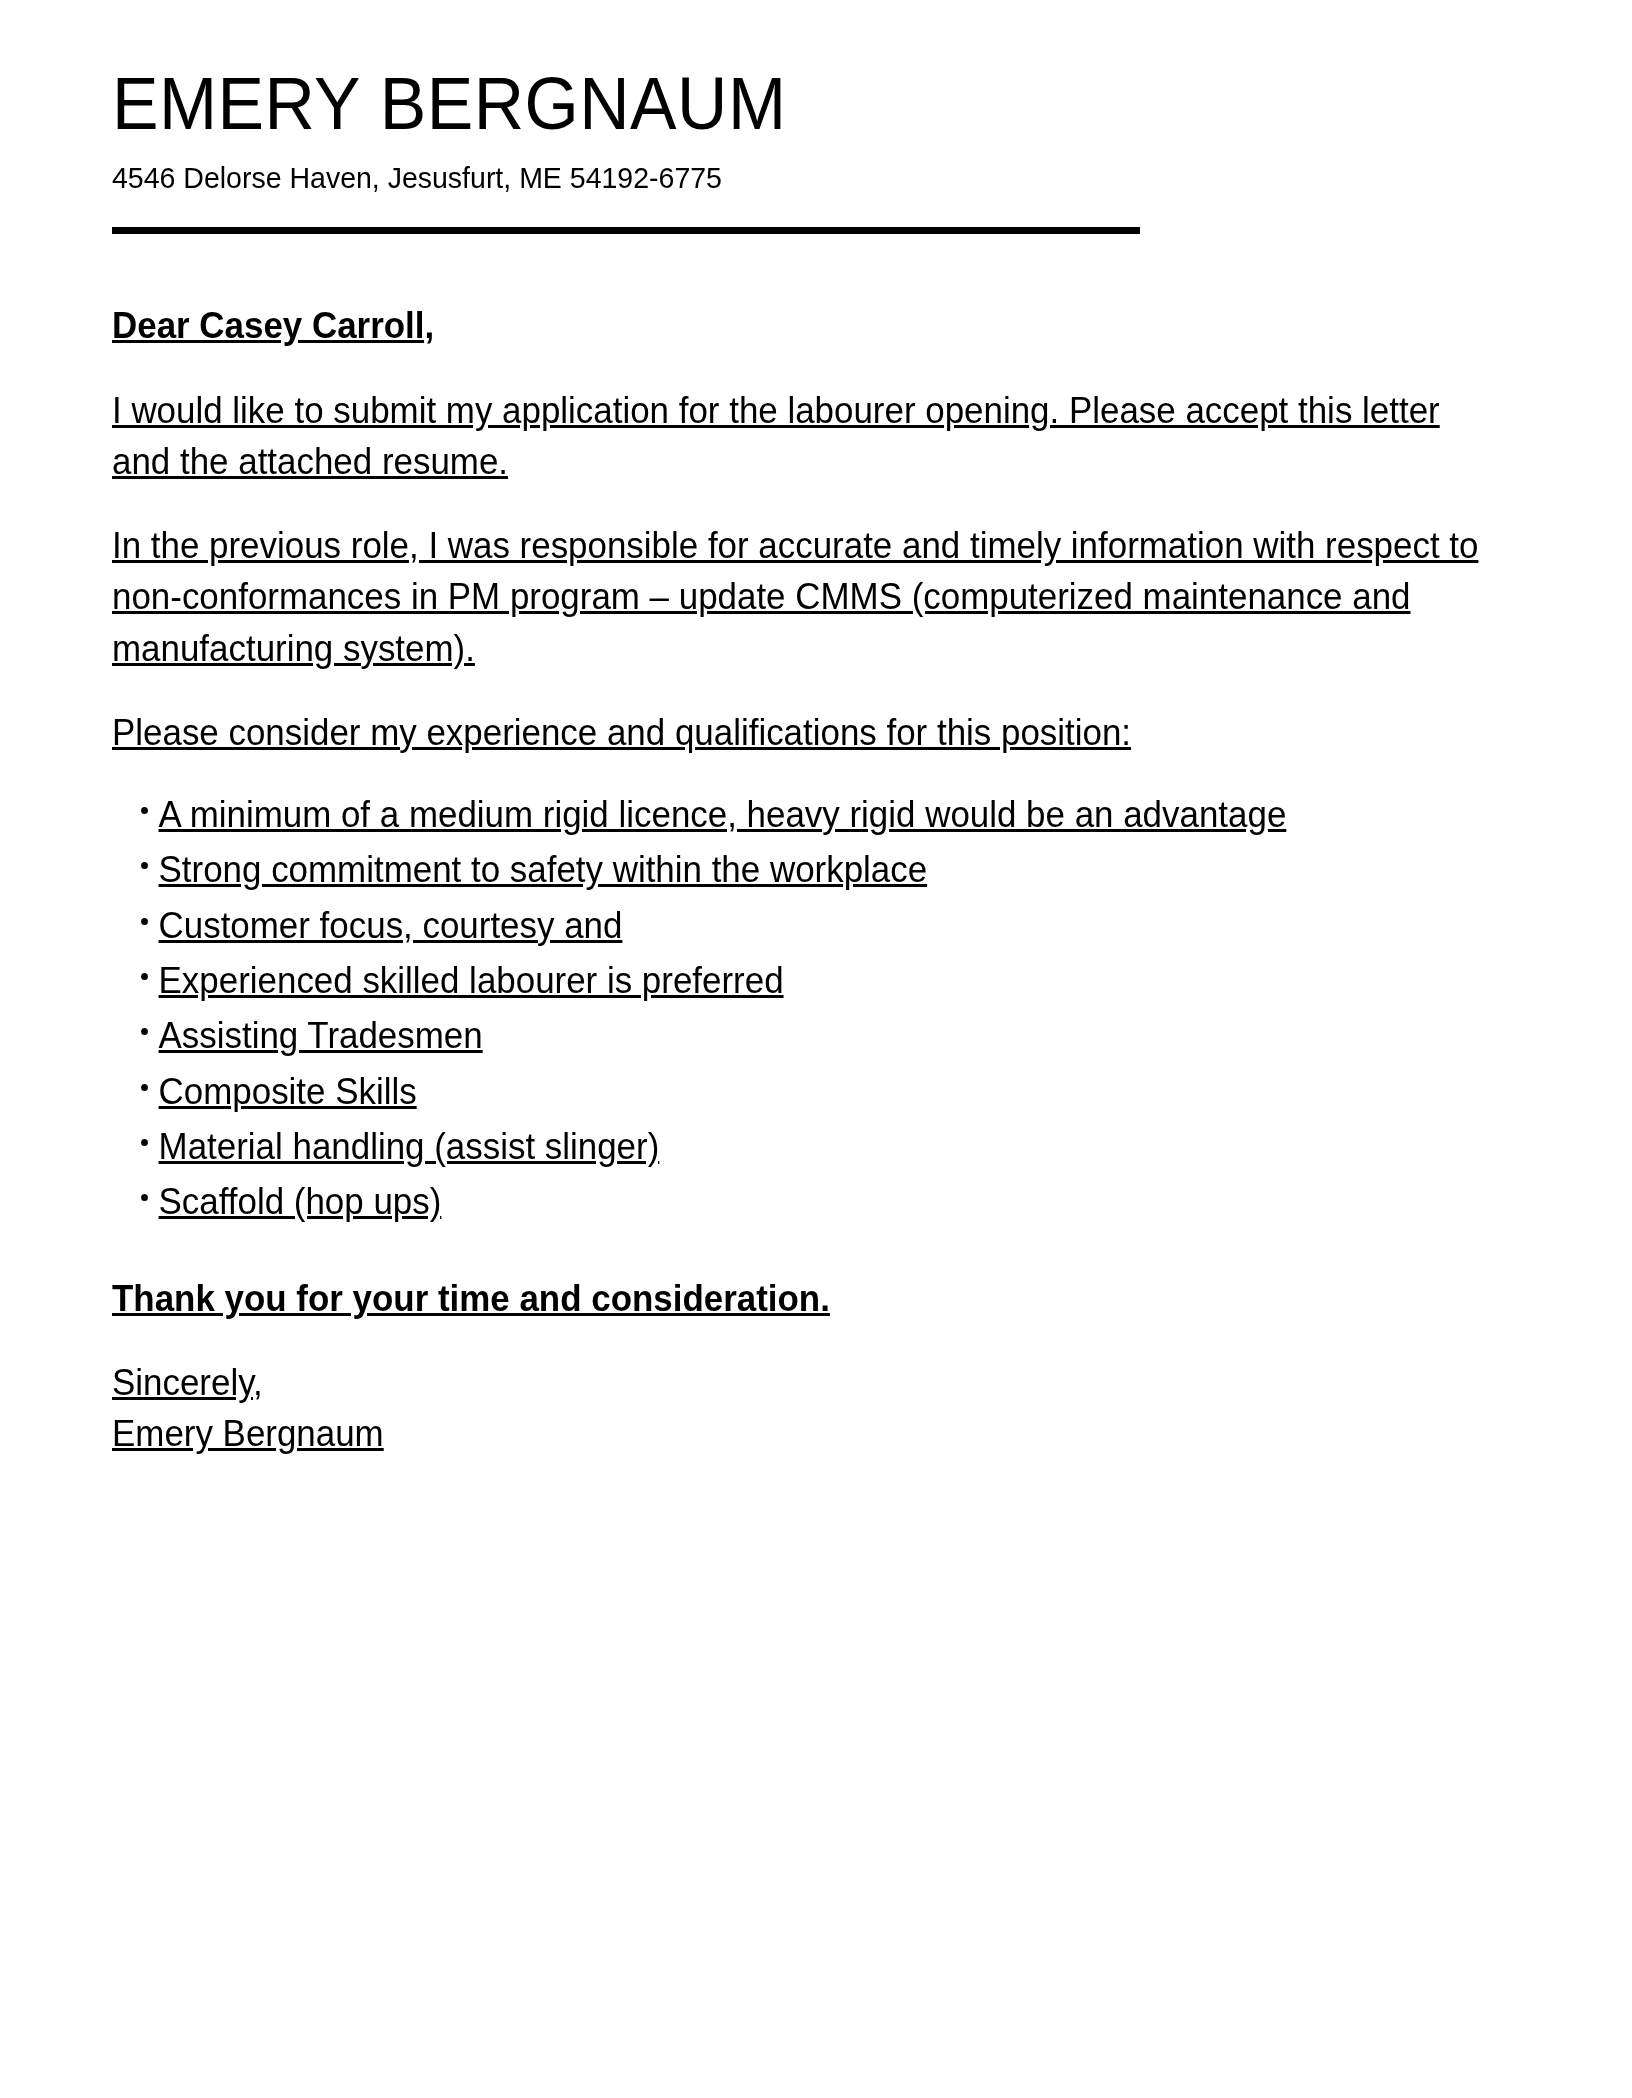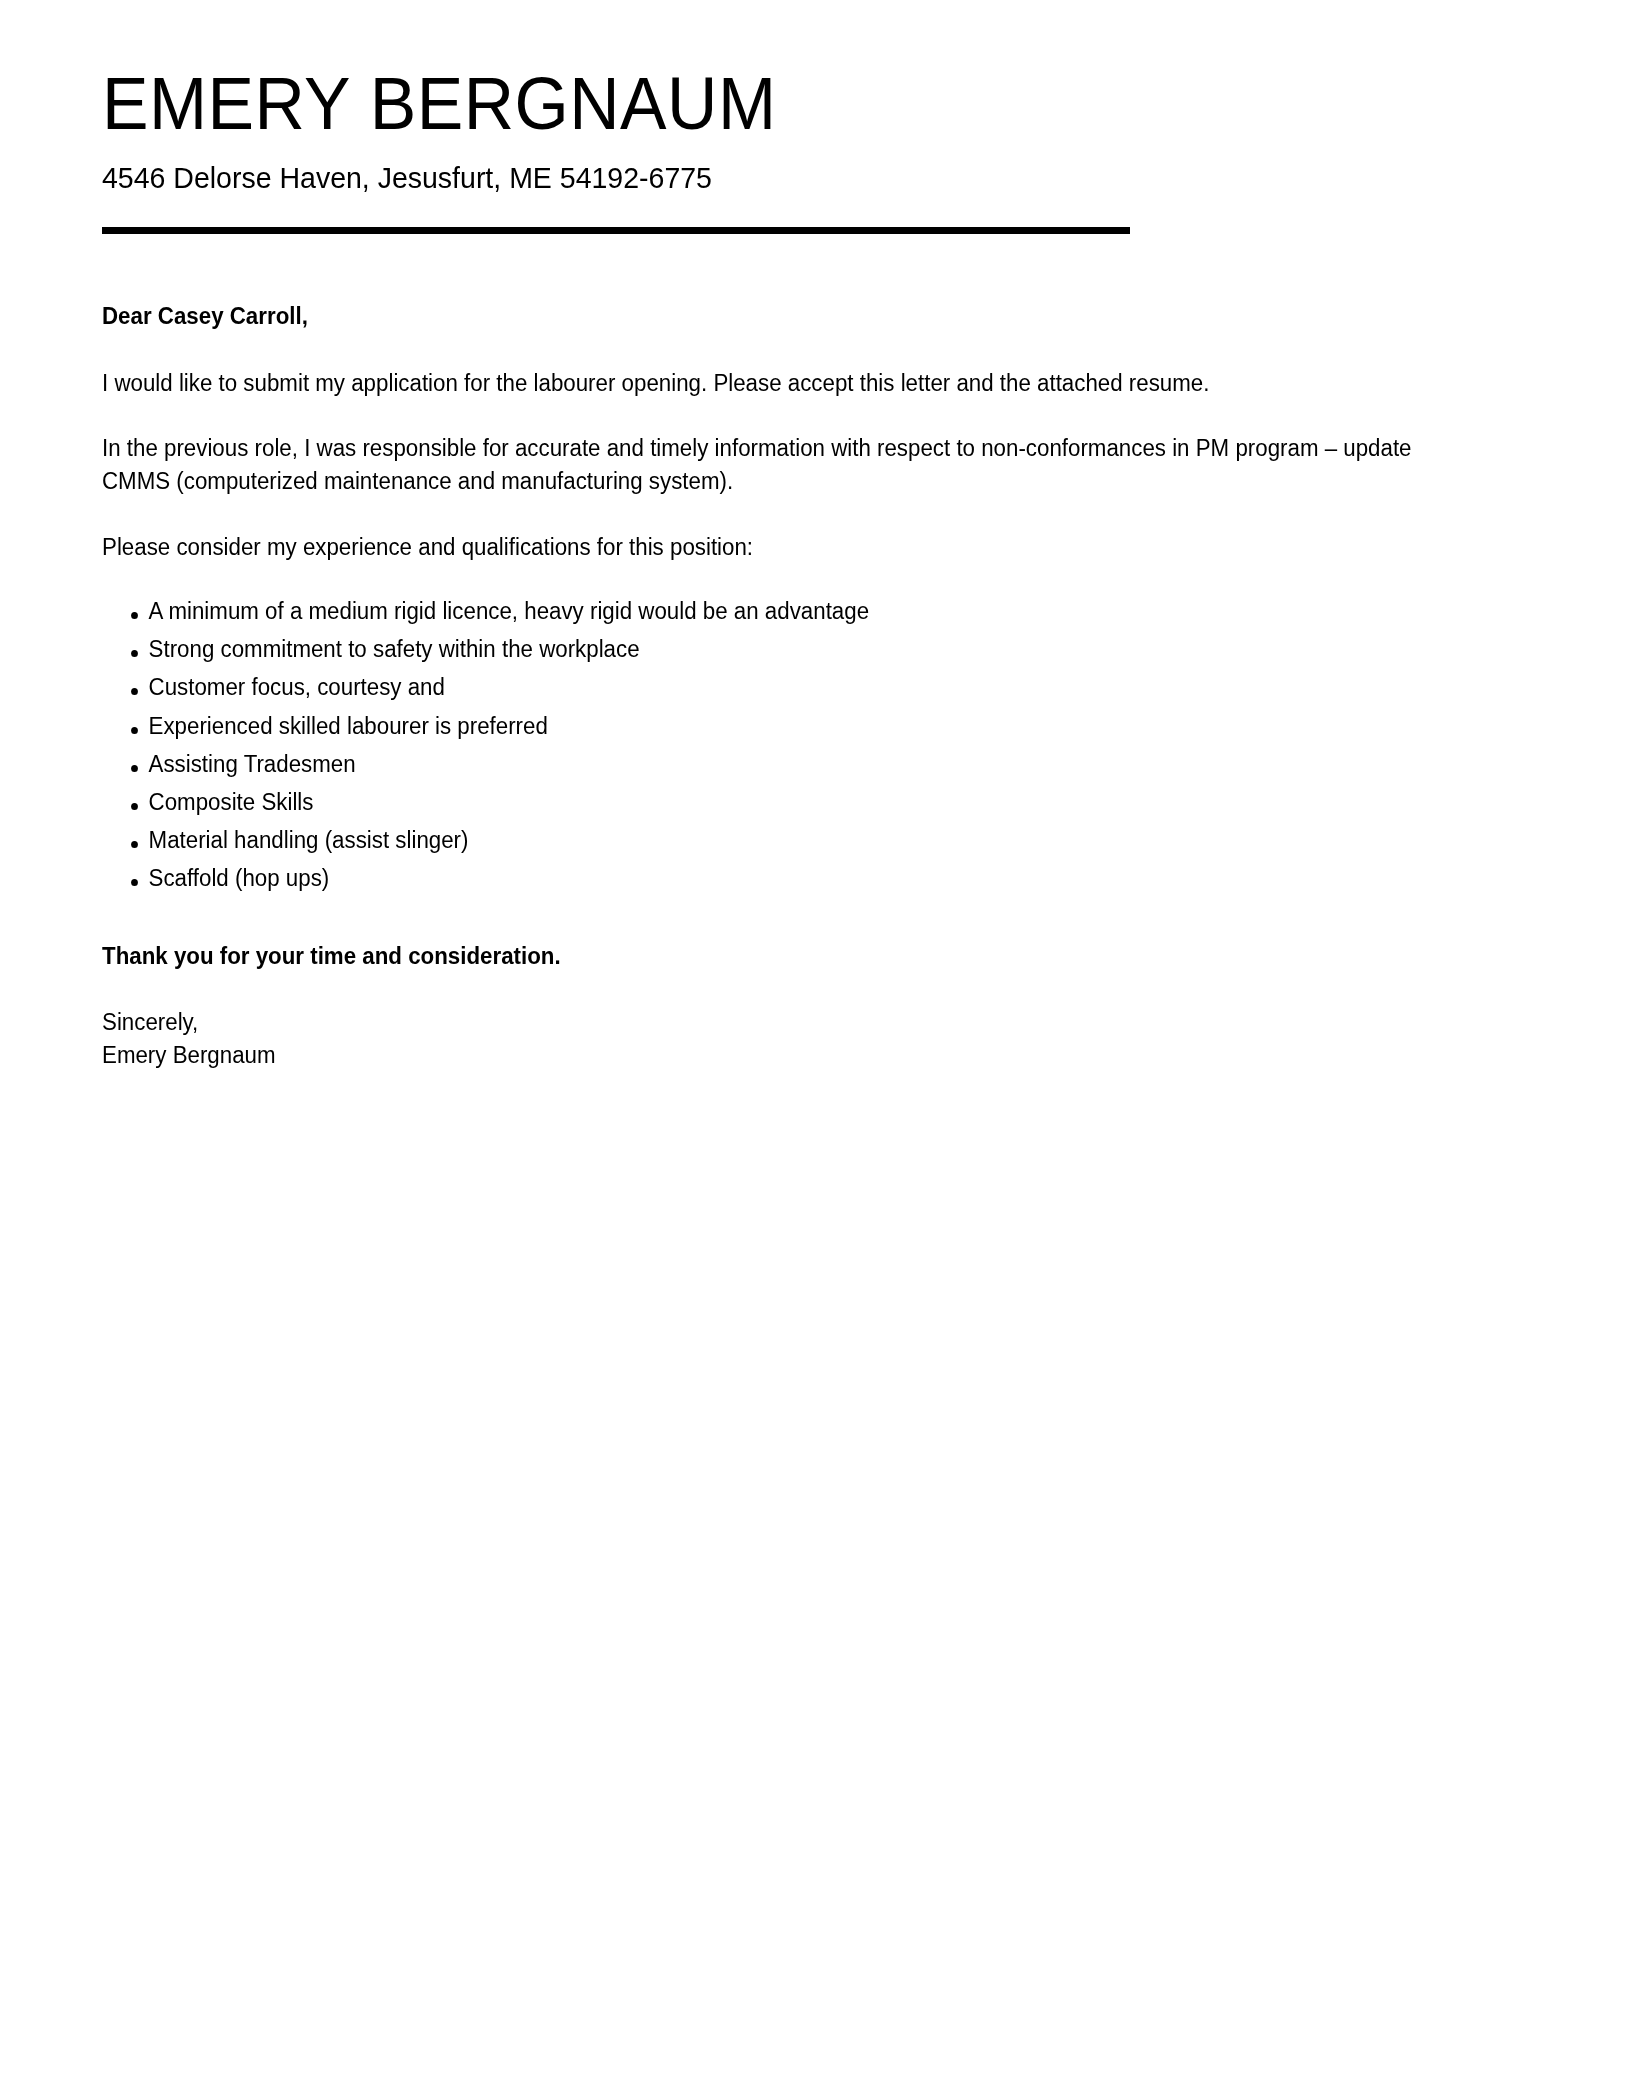--- a/index.html
+++ b/index.html
@@ -20,21 +20,21 @@
     width: 1632px;
     height: 2098px;
     background: #ffffff;
     box-sizing: border-box;
     padding: 0;
     overflow: hidden;
   }
 
   .content {
     position: absolute;
-    left: 102px;
+    left: 112px;
     top: 0;
     width: 1410px;
   }
 
   
   .letterhead {
     padding-top: 66px;
   }
 
   .candidate-name {
@@ -61,22 +61,23 @@
   .rule {
     width: 1028px;
     height: 7px;
     background: #000000;
     margin-top: 31px;
   }
 
   
   .body-block {
     margin-top: 66px;
-    font-size: 23px;
+    font-size: 36px;
     line-height: 1.42;
+    text-decoration: underline;
   }
 
   .salutation {
     font-weight: 700;
     margin: 0 0 34px 0;
     transform: scaleX(0.97);
     transform-origin: left center;
   }
 
   .para {

